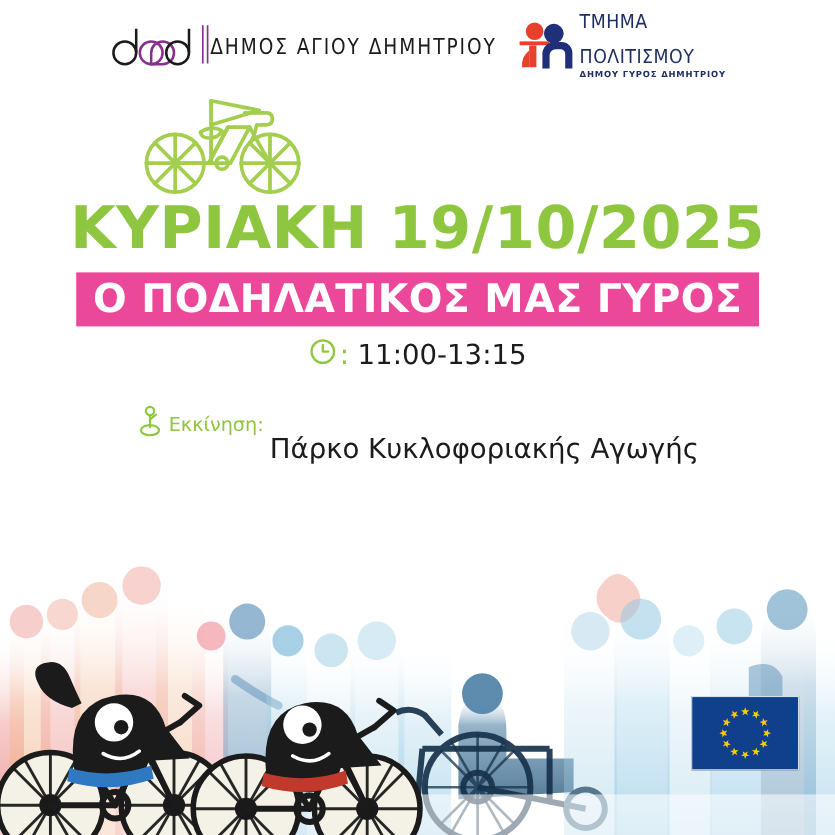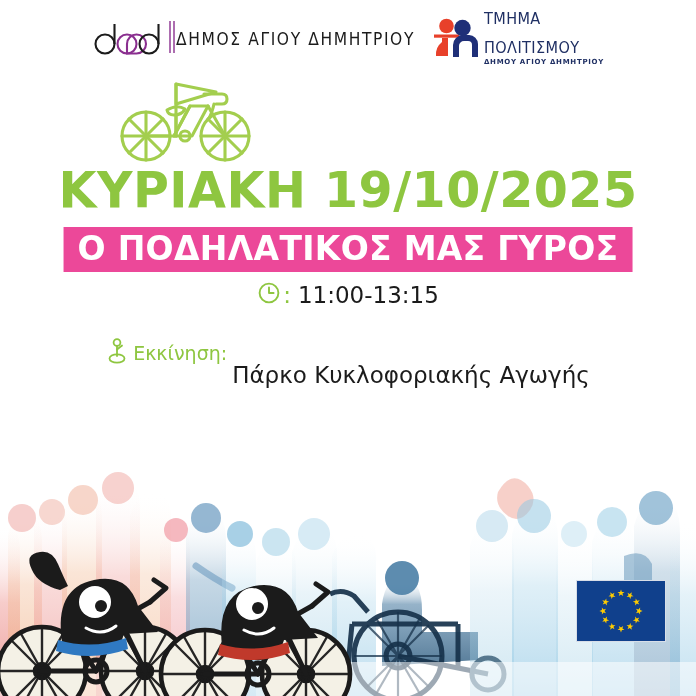--- a/index.html
+++ b/index.html
@@ -145,21 +145,21 @@
     position: absolute;
     top: 318px;
     left: 0;
     width: 696px;
     display: flex;
     align-items: center;
     justify-content: center;
     gap: 5px;
   }
   .info-place .p-label {
-    font-size: 19px;
+    font-size: 16px;
     color: #8EC640;
     font-family: "DejaVu Sans", sans-serif;
   }
   .info-place .p-val {
     font-size: 23px;
     color: #1b1b1b;
     font-family: "DejaVu Sans", sans-serif;
     margin-top: 44px;
   }
 
@@ -237,21 +237,21 @@
             <path d="M11 25 h6 v18 h-6 z" fill="#E8402A"></path>
             <path d="M11 43 h-6 a16 16 0 0 1 6 -14 z" fill="#E8402A"></path>
 
             <circle cx="31.5" cy="15" r="8.2" fill="#1F2F78"></circle>
             <path d="M22 44 v-12 a10 10 0 0 1 10 -10 h6 a9 9 0 0 1 9 9 v13 h-6 v-12 a4 4 0 0 0 -4 -4 h-4 a5 5 0 0 0 -5 5 v11 z" fill="#1F2F78"></path>
           </svg>
         </span>
         <span class="culture-text">
           <span class="culture-l1">ΤΜΗΜΑ</span>
           <span class="culture-l2">ΠΟΛΙΤΙΣΜΟΥ</span>
-          <span class="culture-l3">ΔΗΜΟΥ ΑΓΙΟΥ ΔΗΜΗΤΡΙΟΥ</span>
+          <span class="culture-l3">ΔΗΜΟΥ ΓΥΡΟΣ ΔΗΜΗΤΡΙΟΥ</span>
         </span>
       </span>
 
     </div>
   </div>
 
   <div class="bike-wrap">
     <svg width="150" height="86" viewBox="0 0 150 86">
       <g fill="none" stroke="#A3CE4E" stroke-width="3.1" stroke-linecap="round" stroke-linejoin="round">
 

